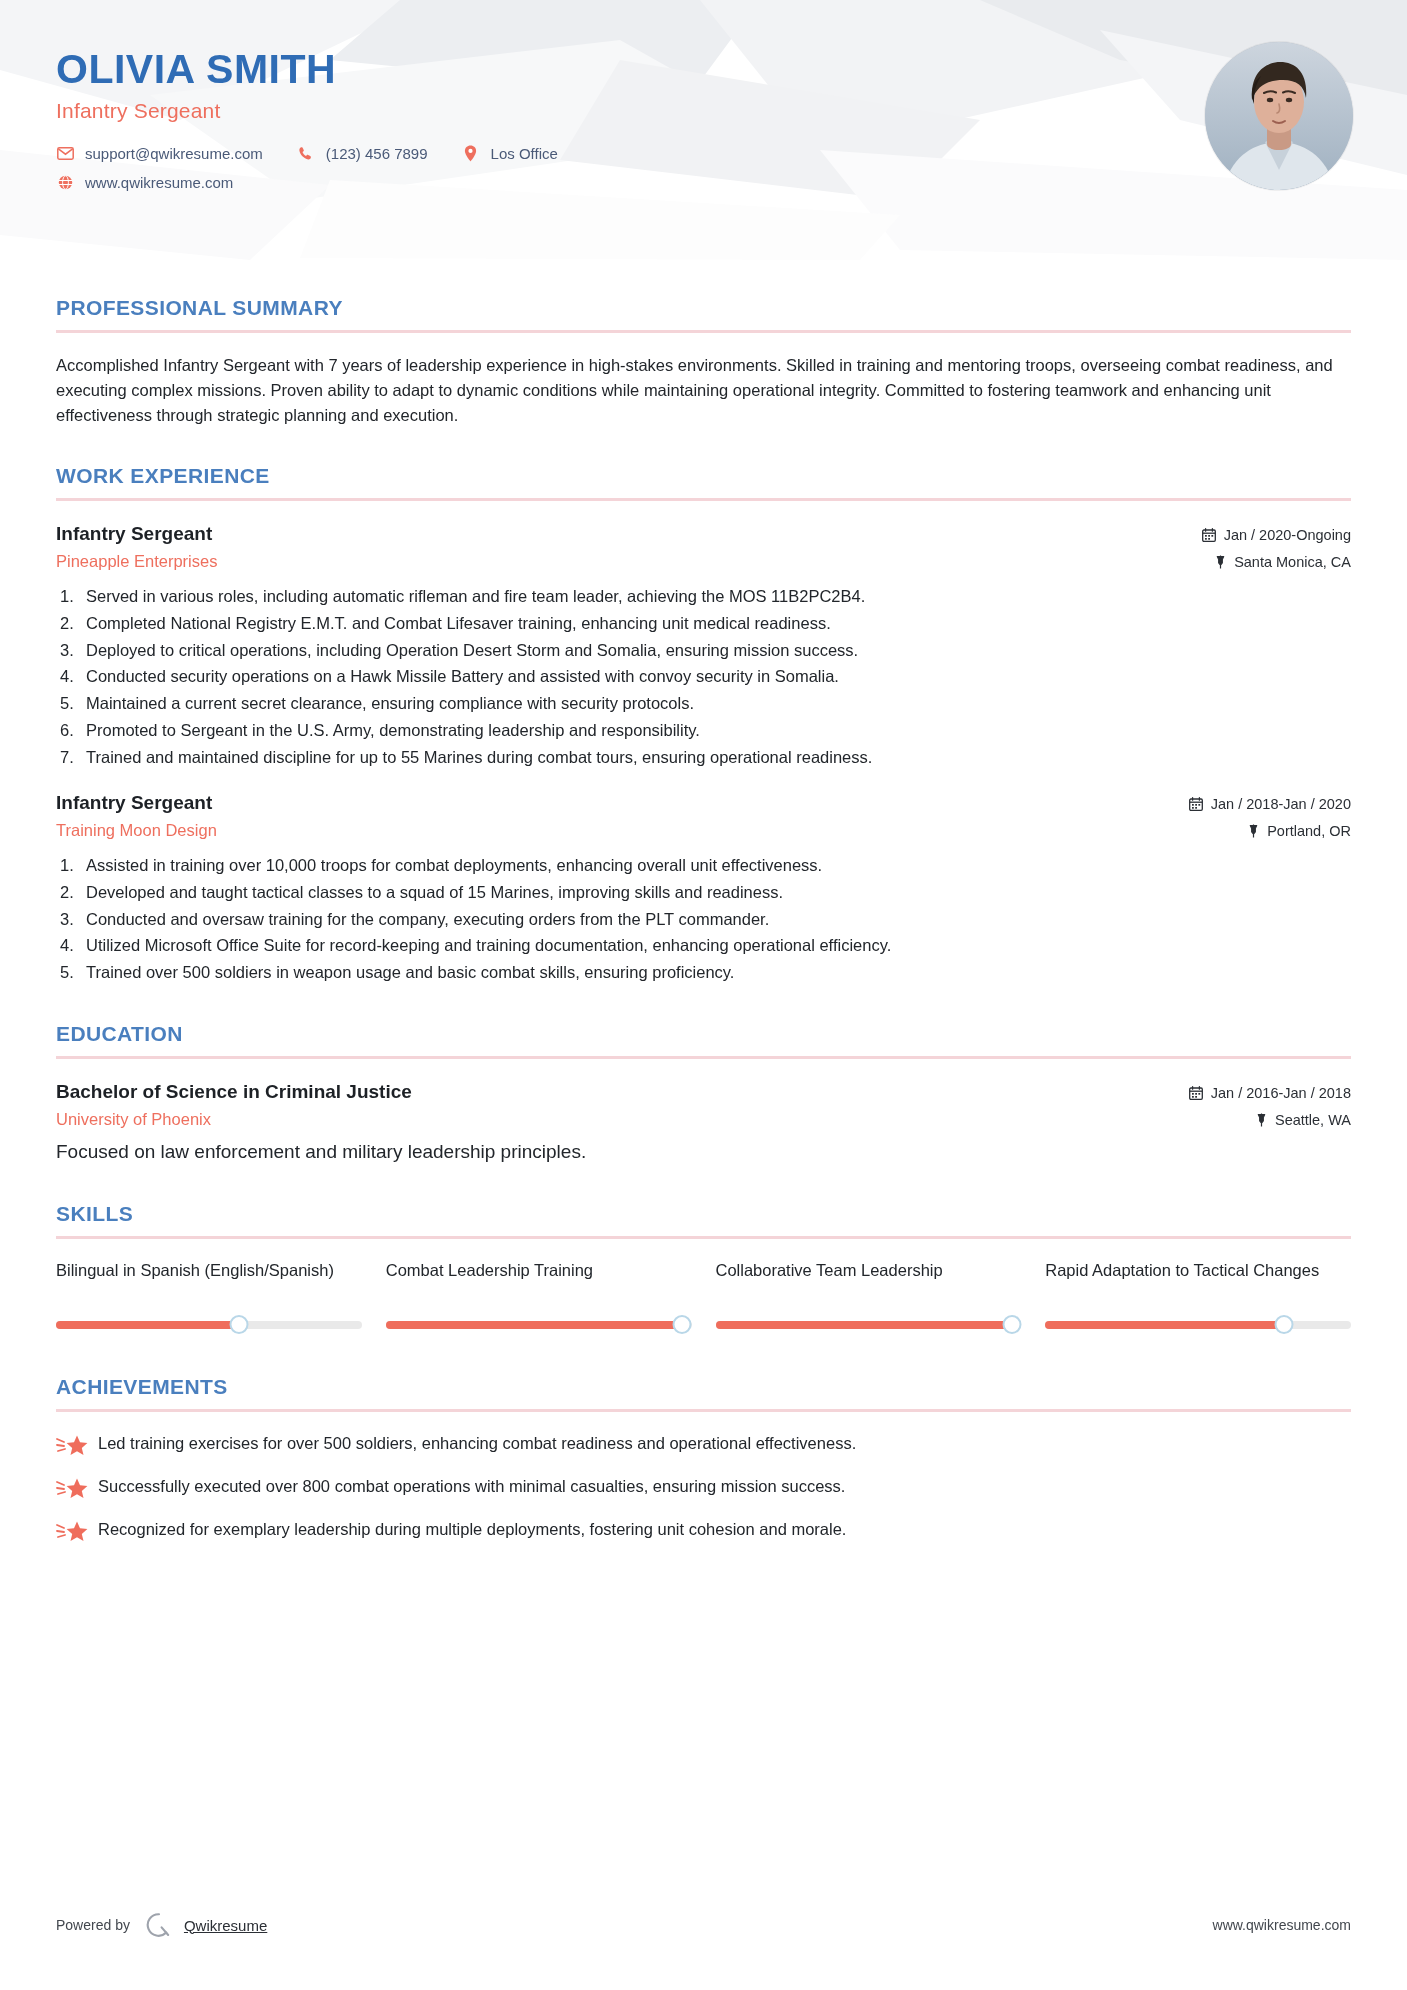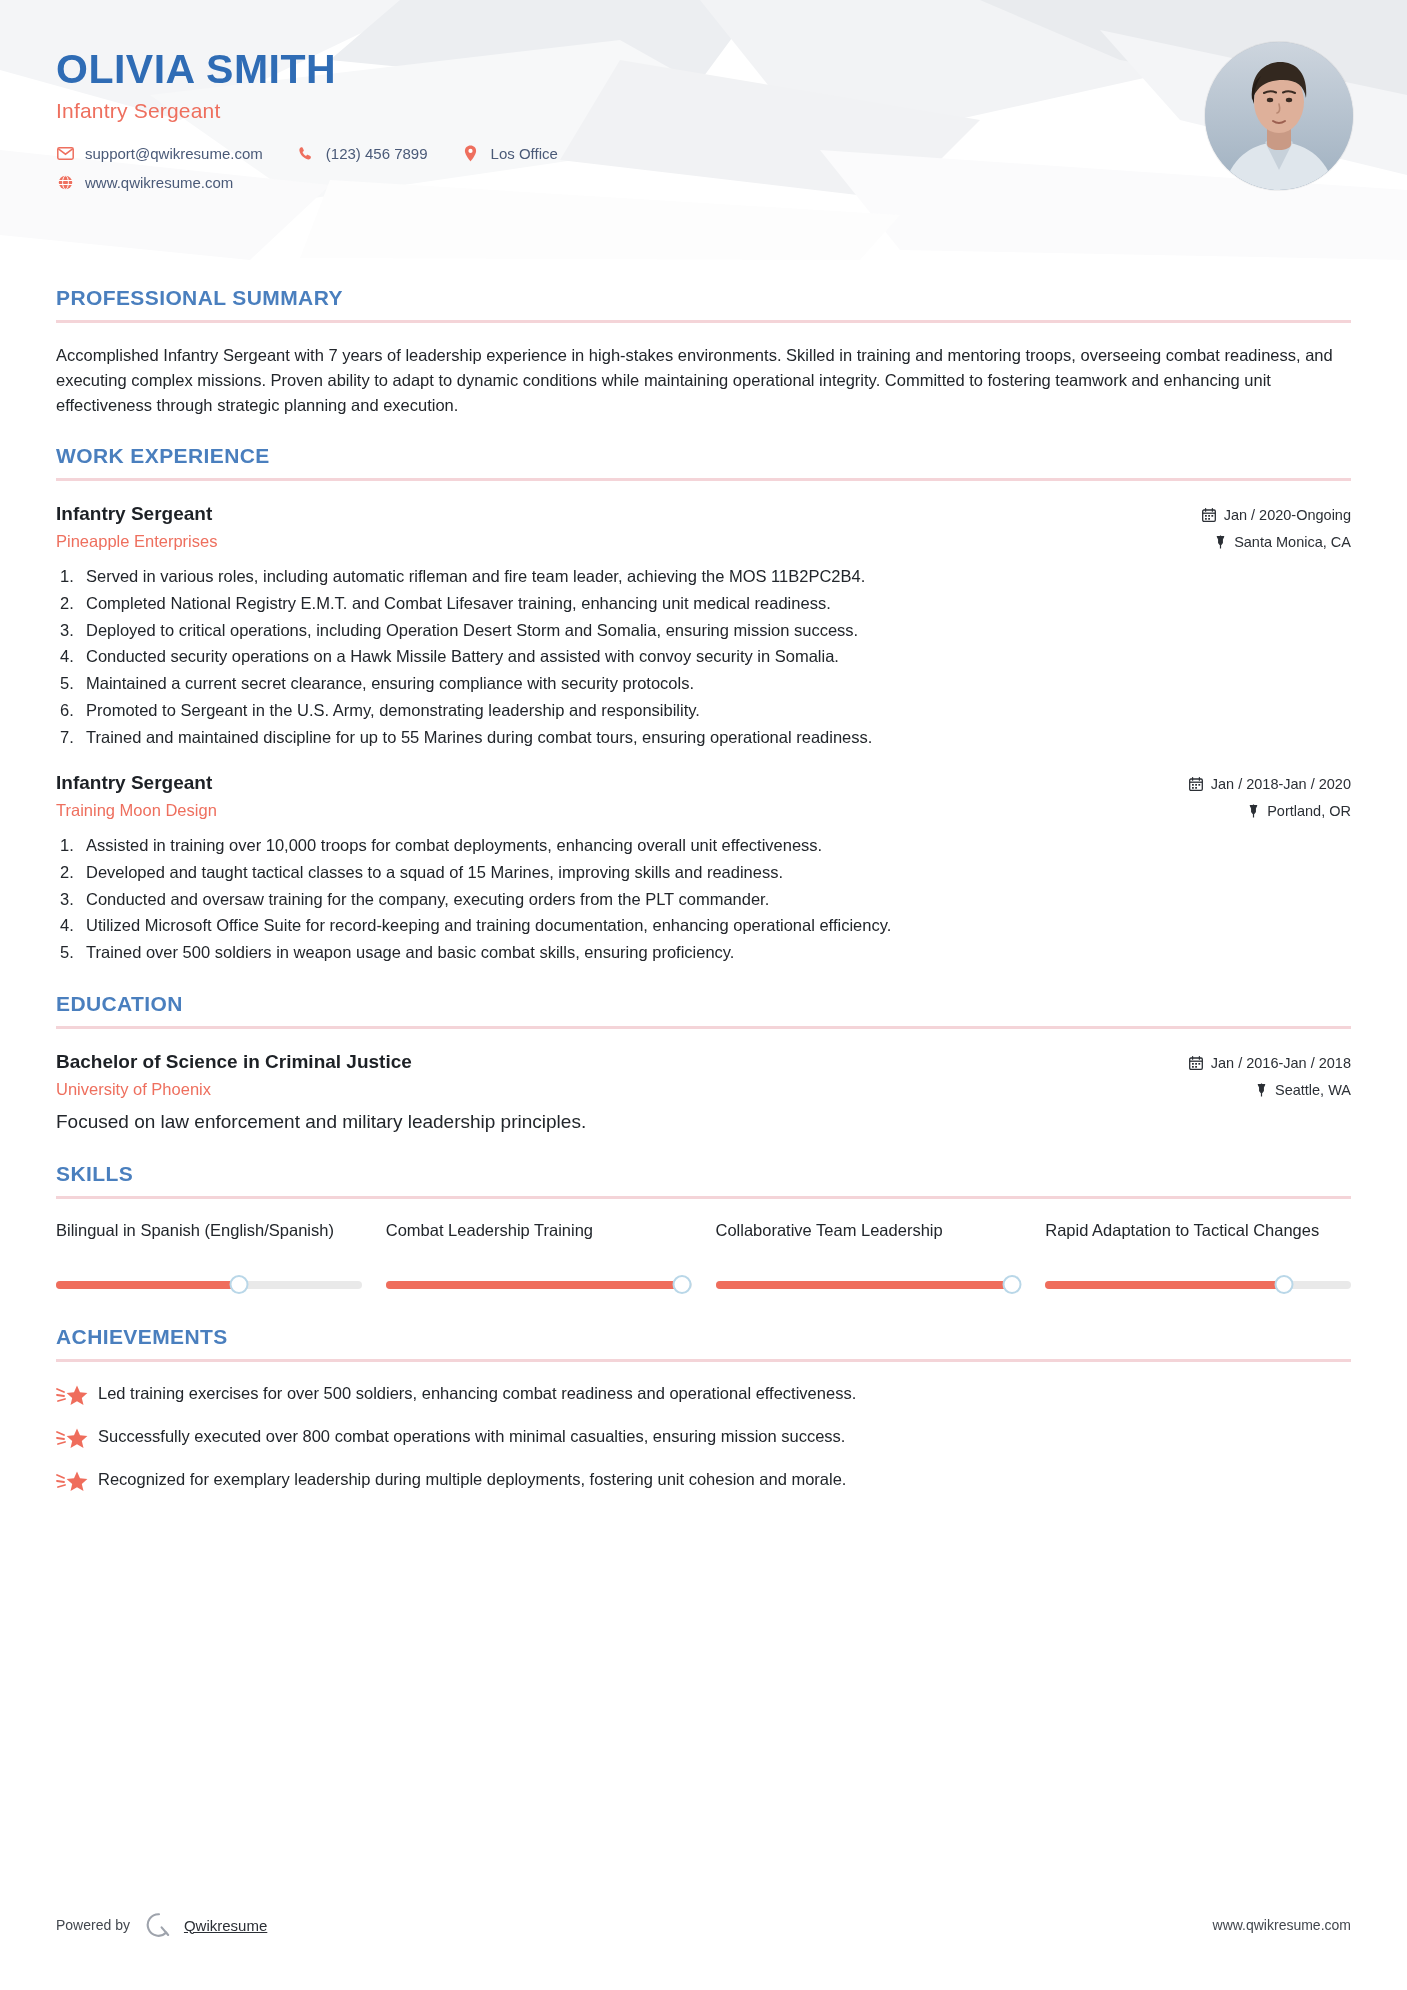--- a/index.html
+++ b/index.html
@@ -76,21 +76,21 @@
     border-radius: 50%;
     overflow: hidden;
     z-index: 4;
     background: #b9c3cf;
     box-shadow: 0 0 0 1px rgba(0,0,0,.05);
   }
   .photo svg { display: block; }
 
   
   .body-wrap { padding: 0 56px; }
-  .section { margin-top: 26px; }
+  .section { margin-top: 36px; }
   .sec-title {
     font-size: 21px;
     font-weight: bold;
     color: #4a7fbe;
     letter-spacing: .4px;
   }
   .sec-rule {
     margin-top: 10px;
     height: 3px;
     background: #f4d4d8;

